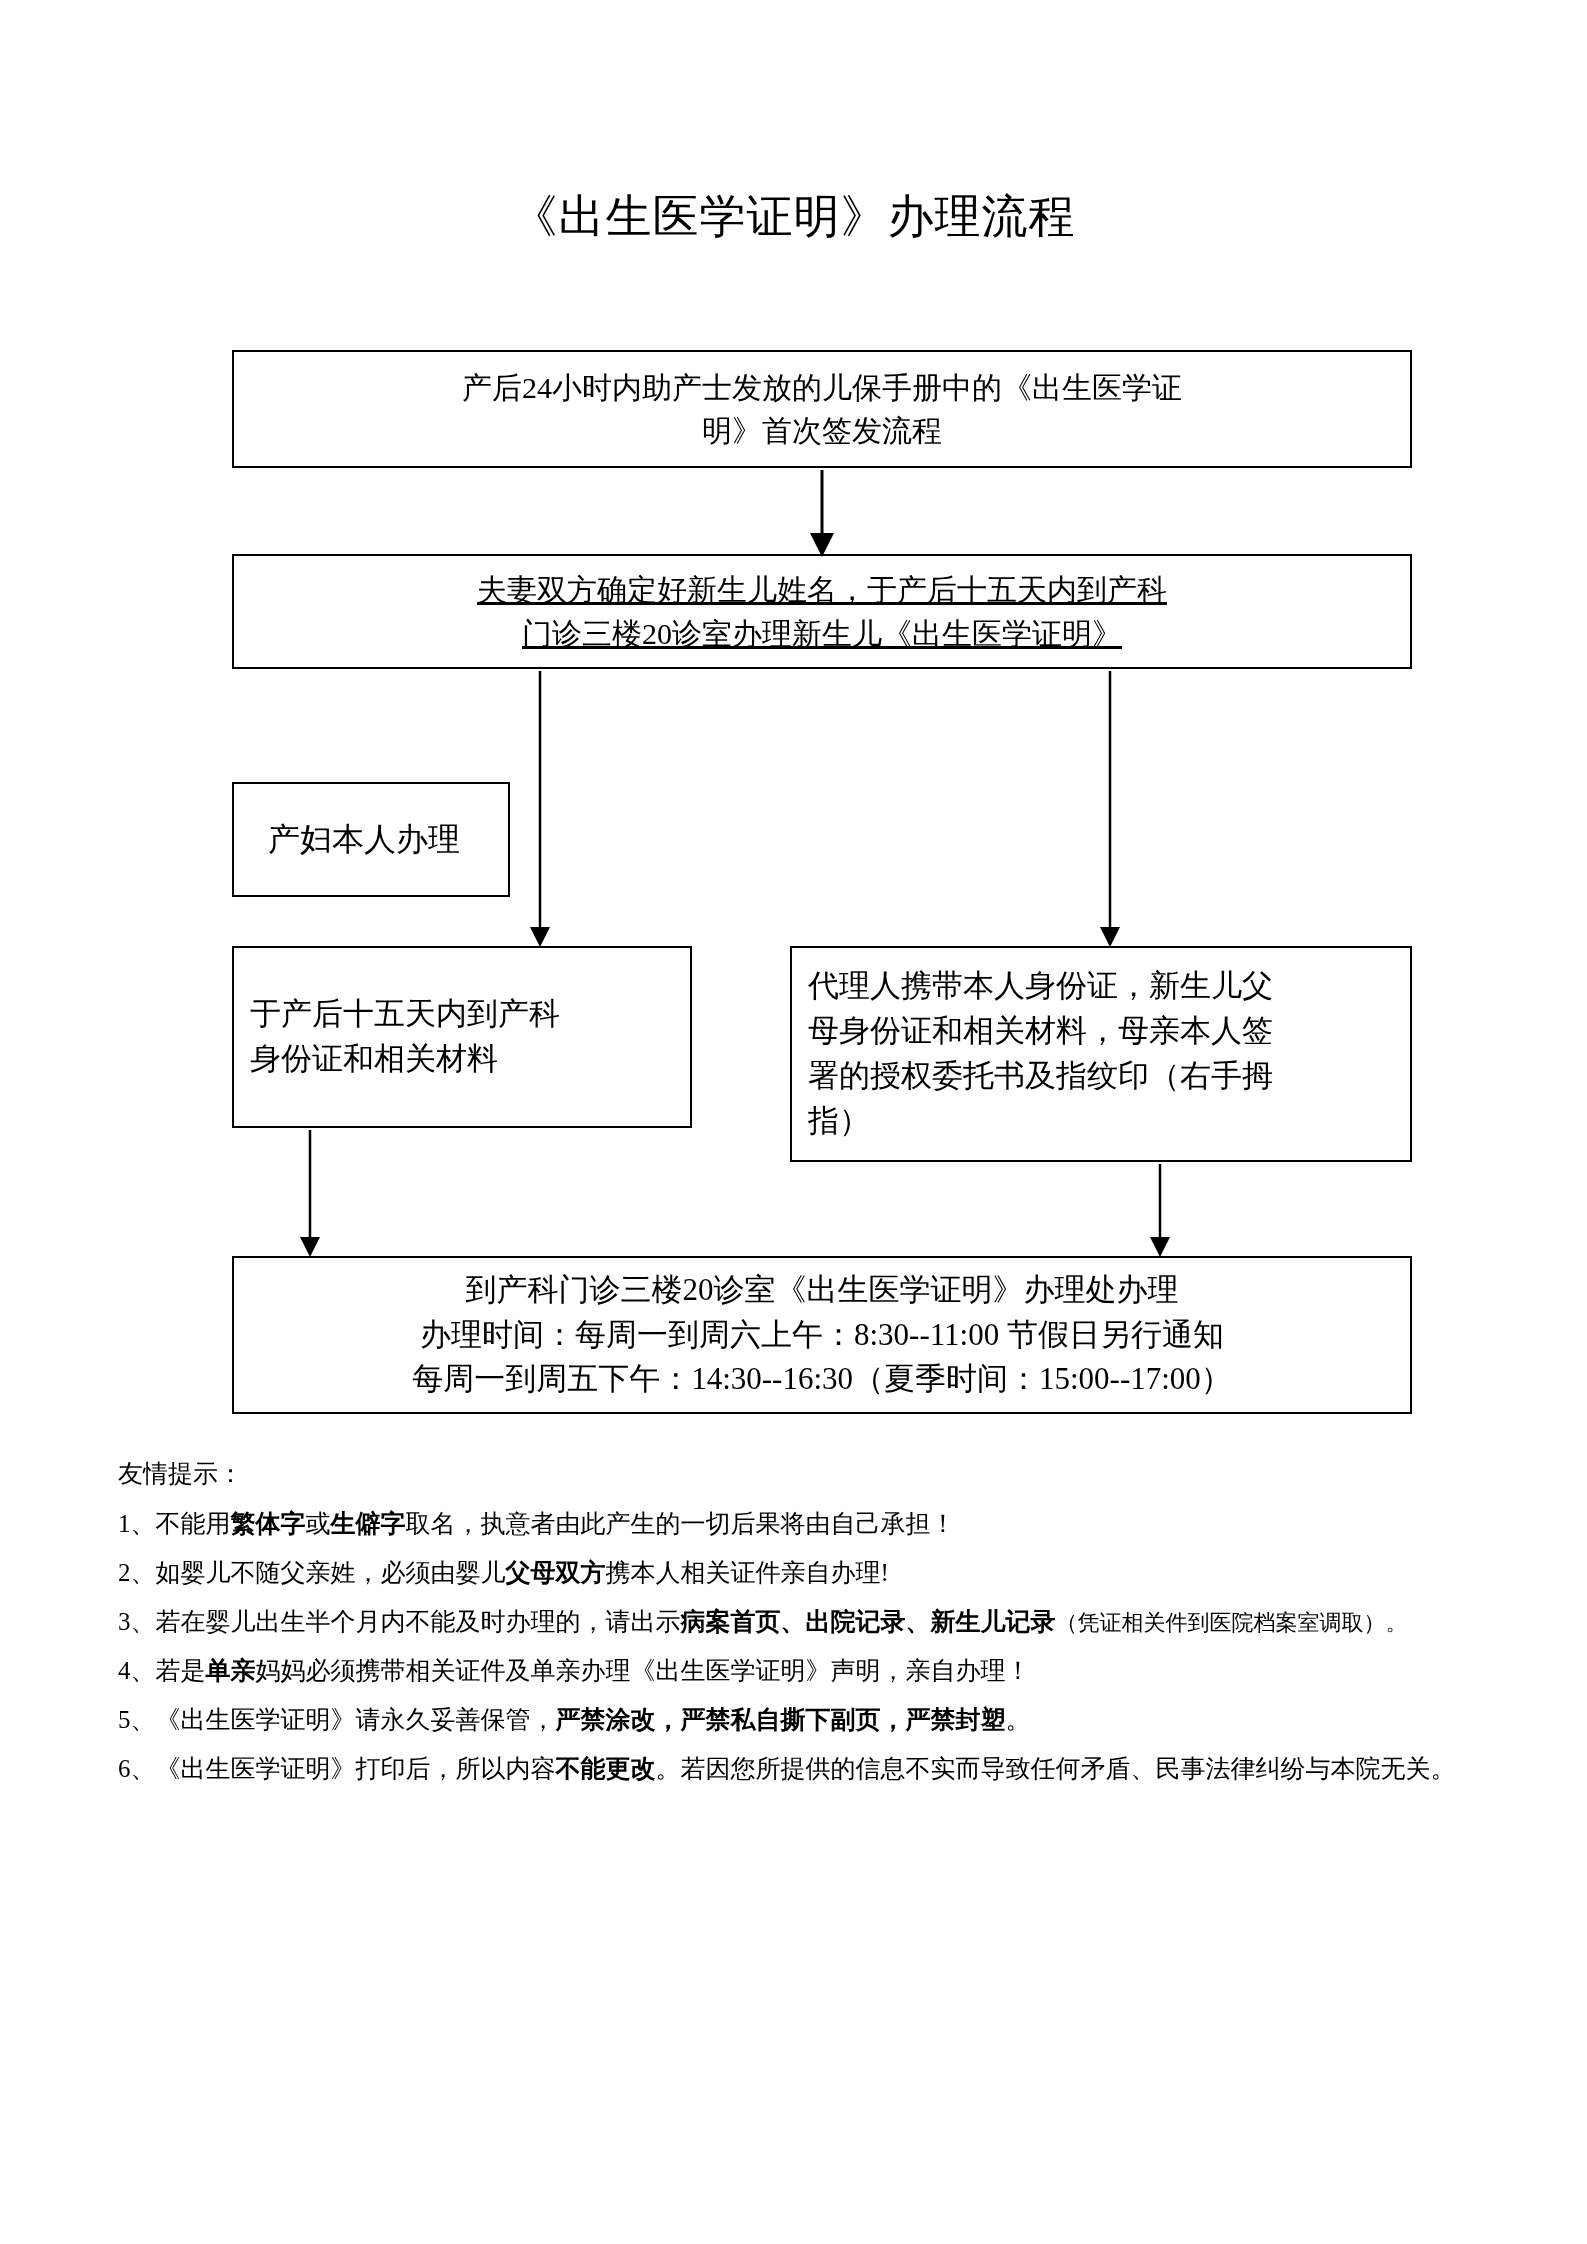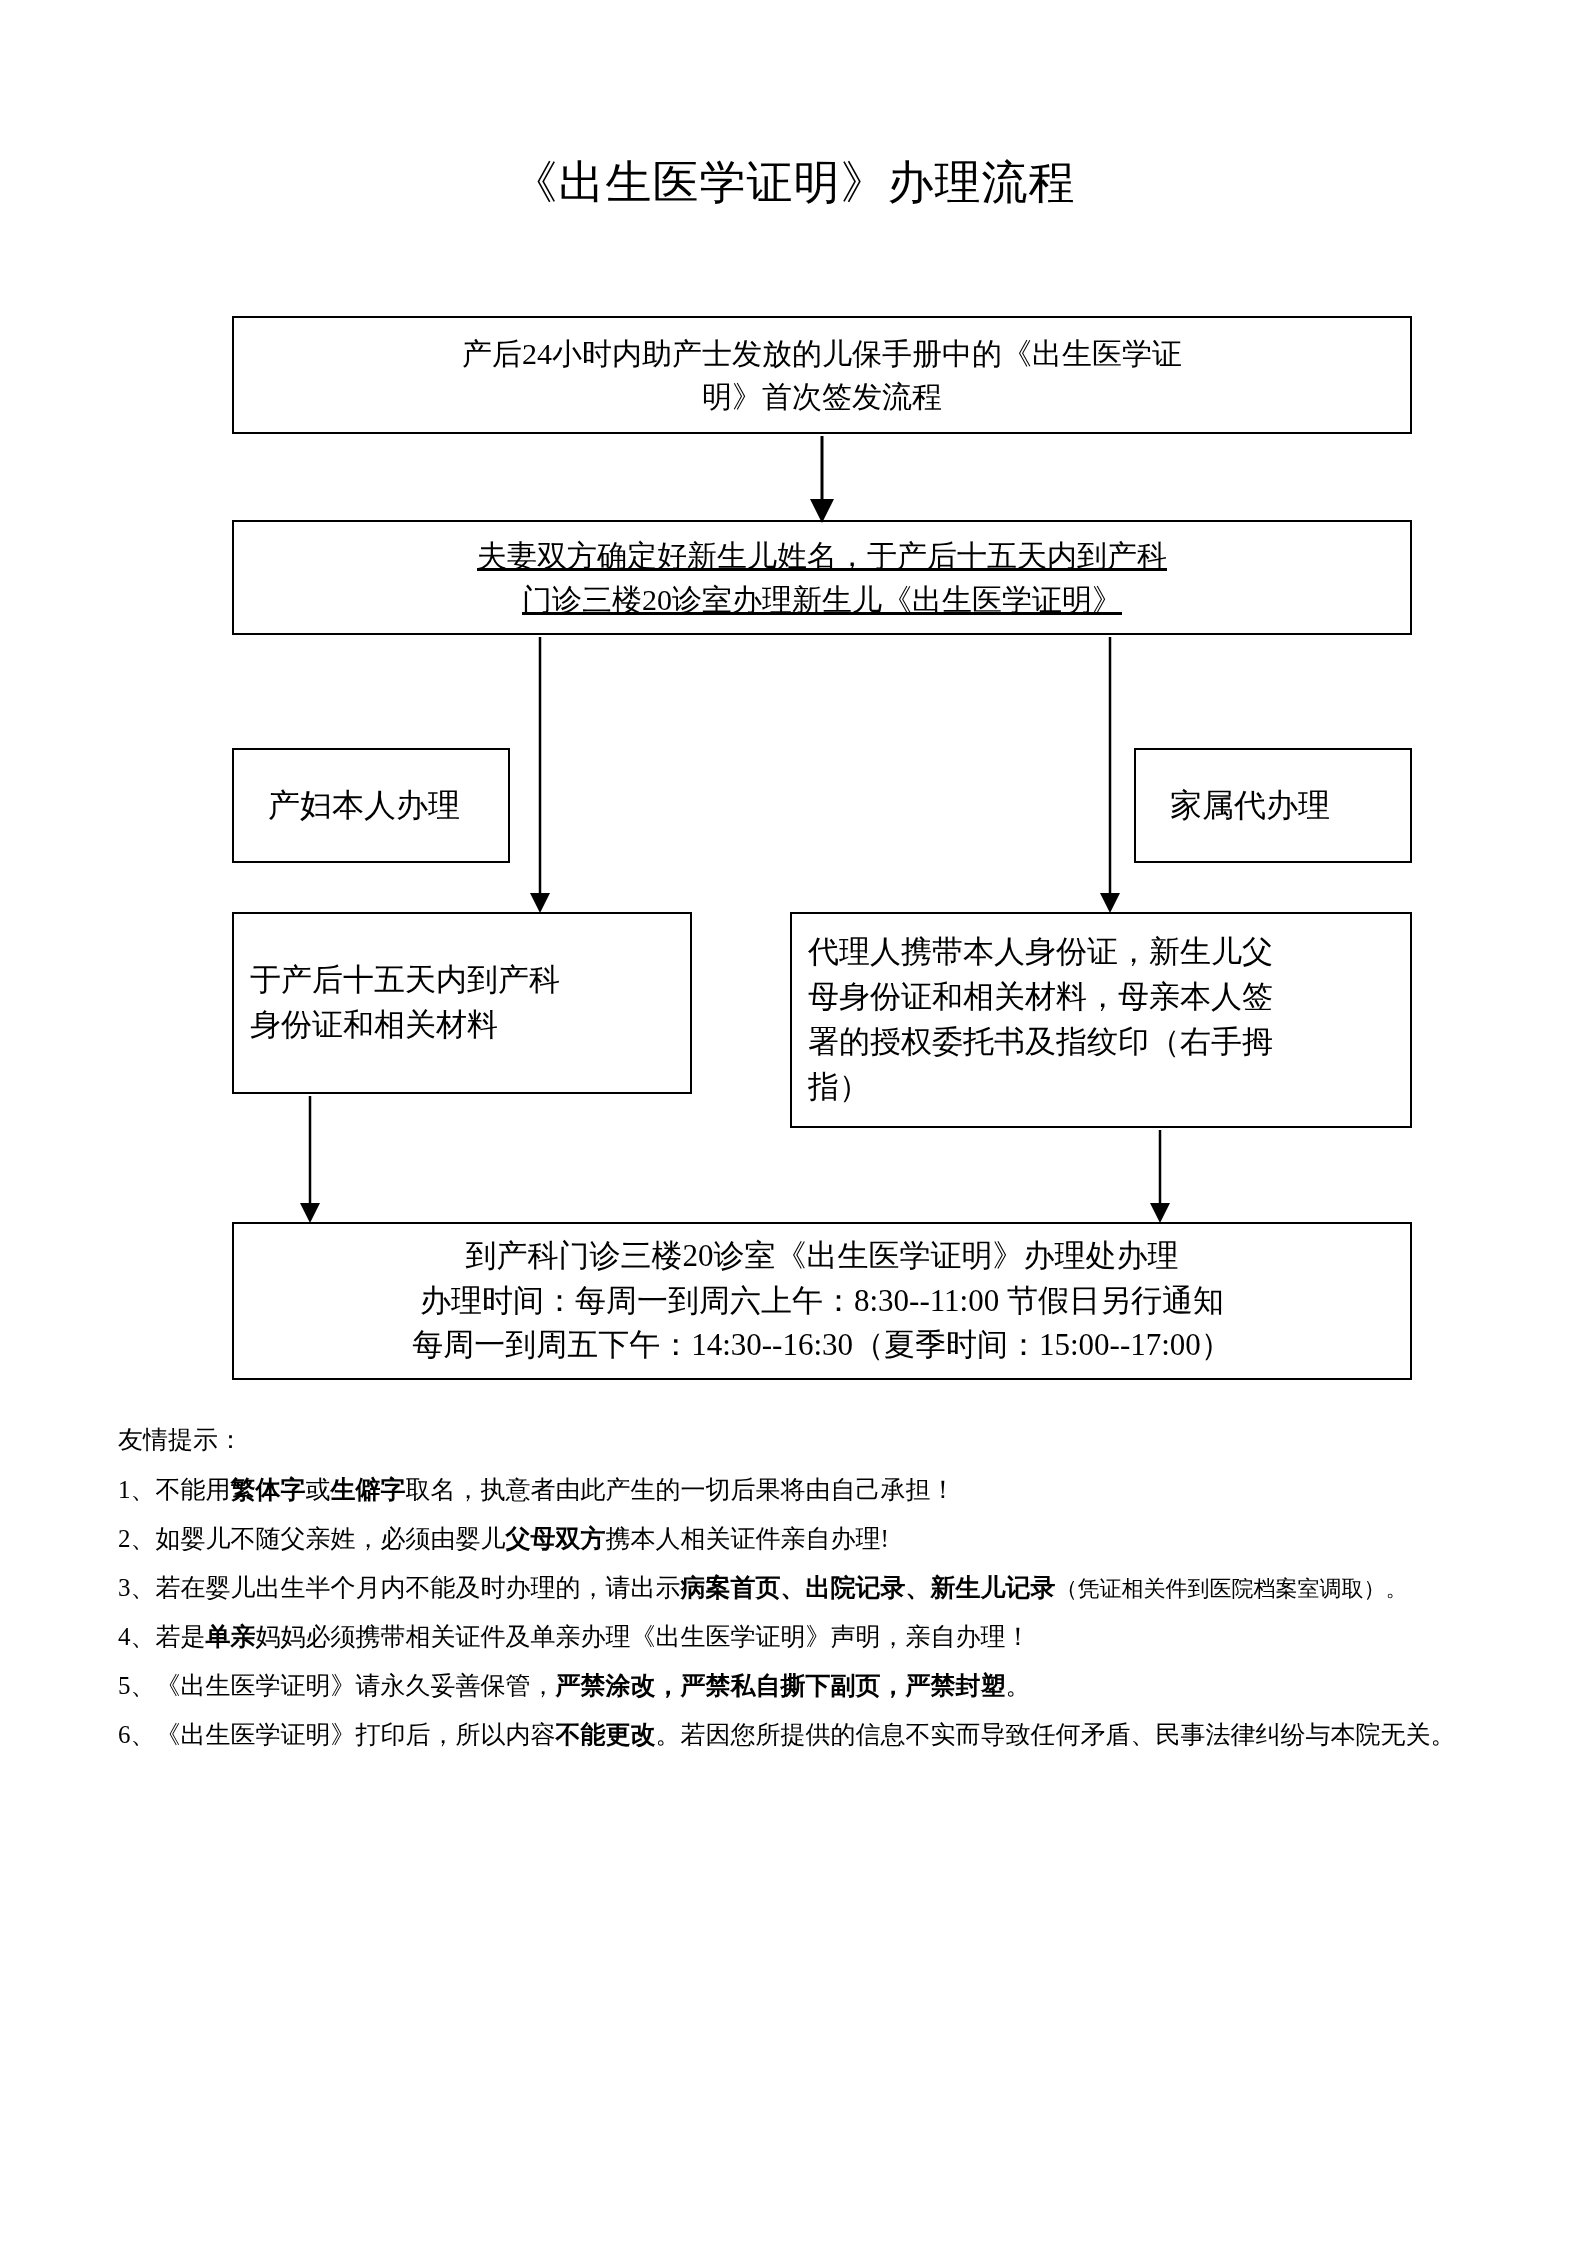--- a/index.html
+++ b/index.html
@@ -12,20 +12,21 @@
     height: 2244px;
     position: relative;
     font-family: "Liberation Serif", "DejaVu Serif", serif;
     color: #000000;
     overflow: hidden;
   }
 
   .page {
     position: absolute;
     inset: 0;
+    margin-top: 34px;
   }
 
   
   #page-title {
     position: absolute;
     left: 0;
     top: 155px;
     width: 1587px;
     text-align: center;
     font-size: 46px;
@@ -138,23 +139,20 @@
 
     <div class="fbox center" id="box-step2">
       <span class="ln">夫妻双方确定好新生儿姓名，于产后十五天内到产科</span>
       <span class="ln">门诊三楼20诊室办理新生儿《出生医学证明》</span>
     </div>
 
     <div class="fbox left" id="box-self-label">
       <span class="ln">产妇本人办理</span>
     </div>
 
-    <div class="fbox left" id="box-family-label">
-      <span class="ln">家属代办理</span>
-    </div>
 
     <div class="fbox left" id="box-self-docs">
       <span class="ln">于产后十五天内到产科</span>
       <span class="ln">身份证和相关材料</span>
     </div>
 
     <div class="fbox left" id="box-agent-docs">
       <span class="ln">代理人携带本人身份证，新生儿父</span>
       <span class="ln">母身份证和相关材料，母亲本人签</span>
       <span class="ln">署的授权委托书及指纹印（右手拇</span>

